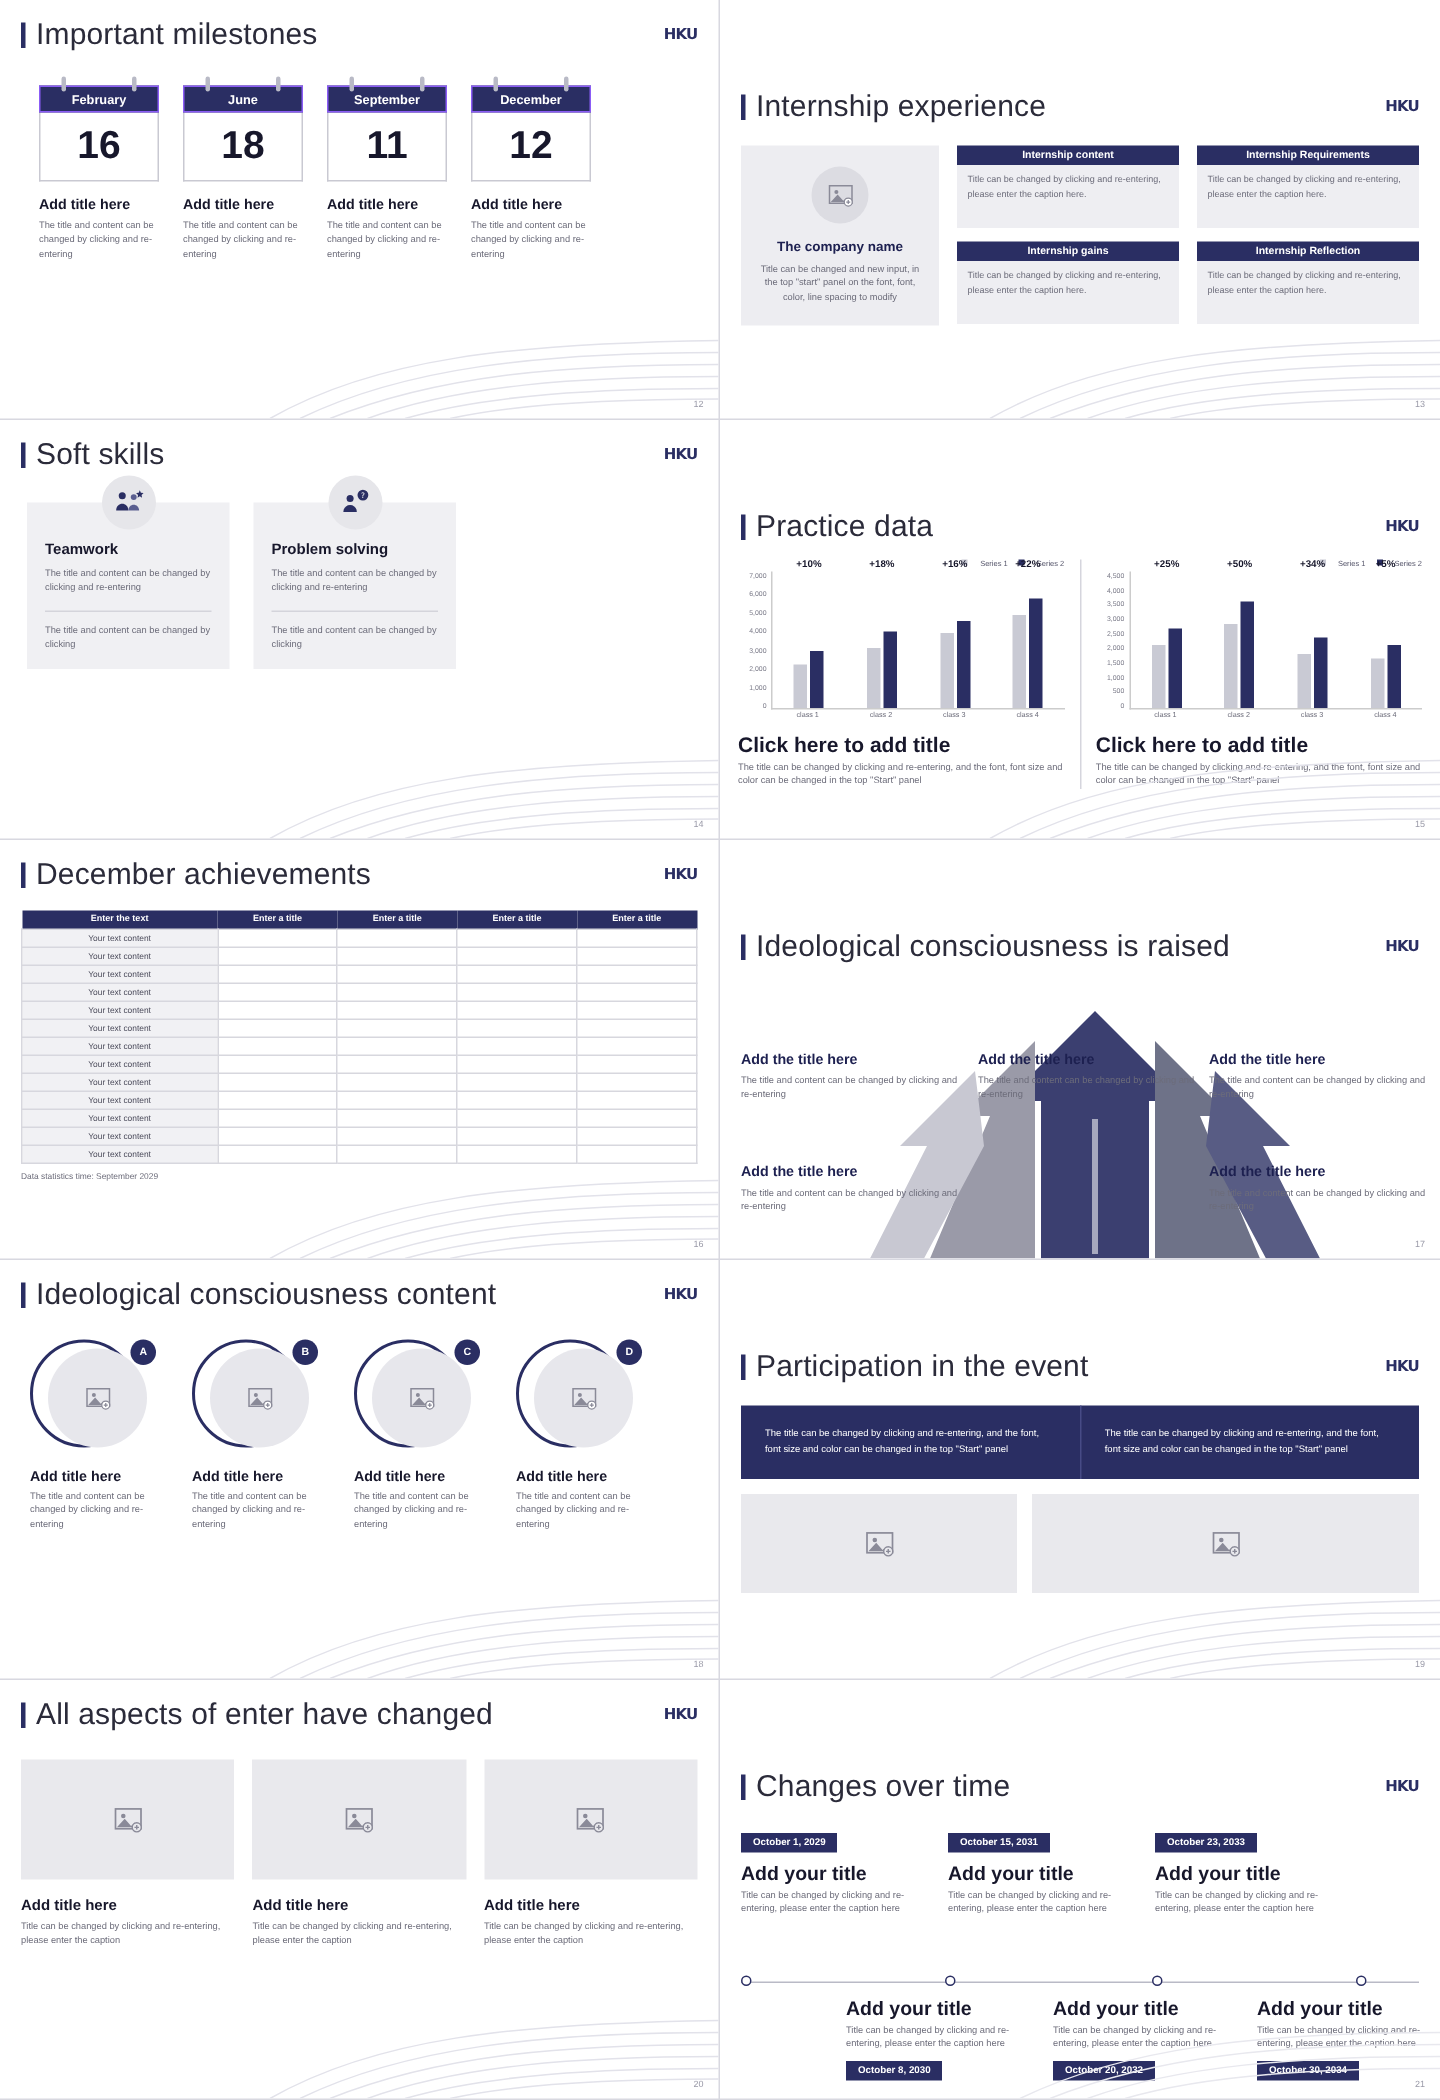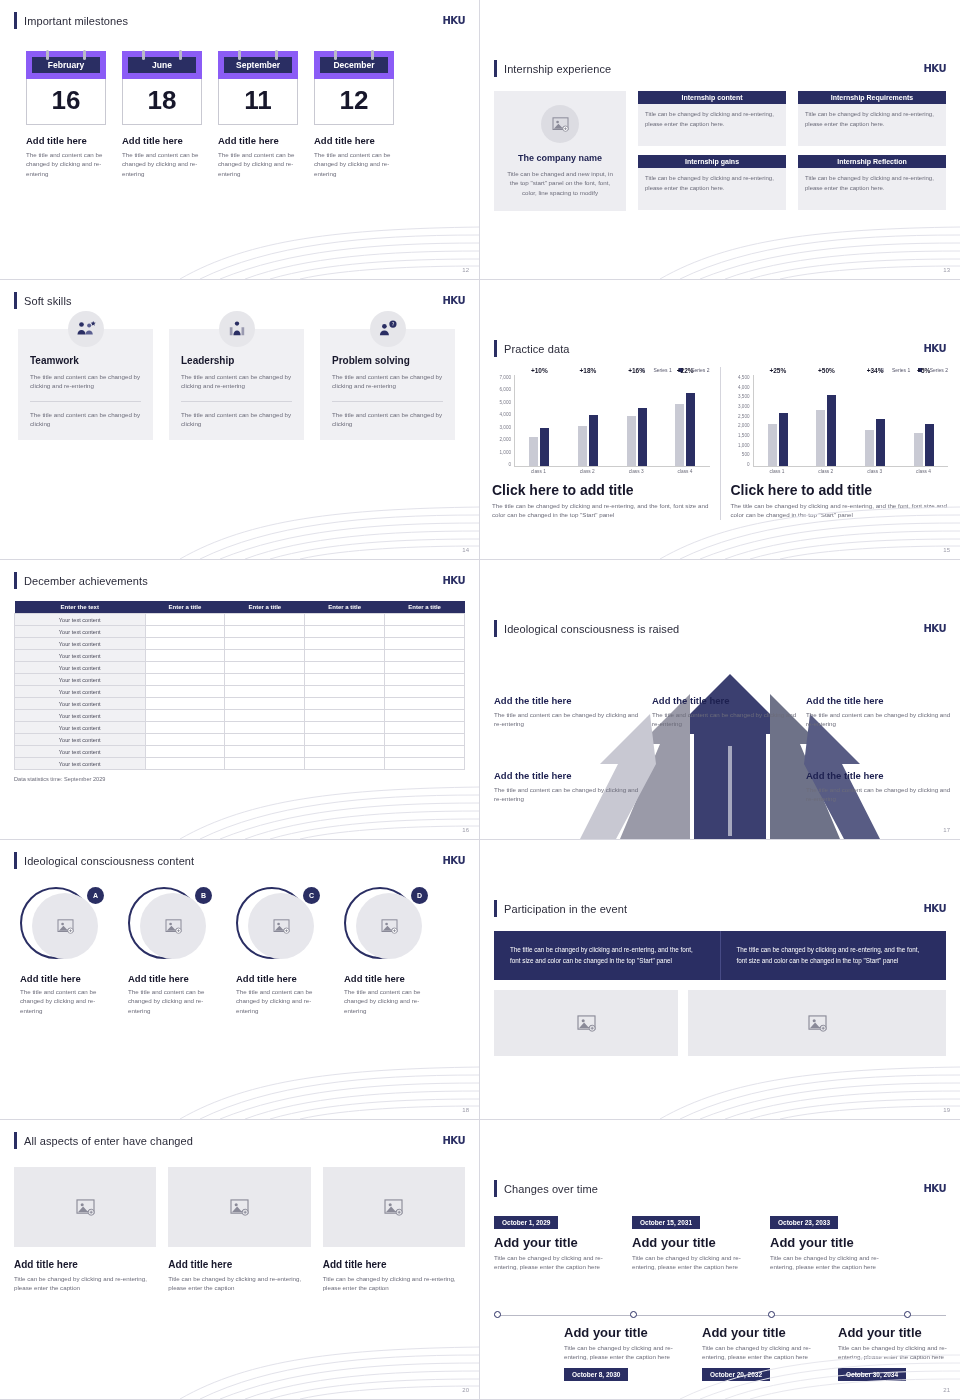--- a/index.html
+++ b/index.html
@@ -27,35 +27,35 @@
   .slide .wave {
     position:absolute; left:0; right:0; bottom:0; height:90px;
     pointer-events:none;
   }
   .hdr {
     display:flex; align-items:center; justify-content:space-between;
     padding:12px 14px 0 14px;
   }
   .title-wrap { display:flex; align-items:center; gap:7px; }
   .title-bar { width:3px; height:17px; background:#2a2e63; }
-  .stitle { font-size:11px; color:#2b2b3a; letter-spacing:.1px; }
+  .stitle { font-size:20px; color:#2b2b3a; letter-spacing:.1px; }
   .logo { font-size:10px; font-weight:bold; color:#2a2e63; letter-spacing:-.5px; font-family:"DejaVu Sans", sans-serif;}
   .pno { position:absolute; right:10px; bottom:6px; font-size:6px; color:#9a9aa8; }
 
   
   .body { padding:10px 14px; }
   .small { font-size:6.2px; line-height:1.5; color:#6c6c7a; }
   .h4 { font-size:9px; font-weight:bold; color:#1d2050; }
 
   
   .cals { display:flex; gap:16px; padding:22px 16px 0 26px; }
   .cal { width:80px; }
   .cal-top {
     position:relative; background:#2a2e63; color:#fff; font-size:8.5px; font-weight:bold;
-    text-align:center; padding:3px 0; border:6px solid #8b5cf6;
+    text-align:center; padding:3px 0; border:1px solid #8b5cf6;
   }
   .ring { position:absolute; top:-7px; width:3px; height:10px; background:#b9bac6; border-radius:2px;}
   .ring.l { left:14px; } .ring.r { right:14px; }
   .cal-num {
     border:1px solid #c9c9d2; border-top:none; text-align:center;
     font-size:26px; font-weight:bold; padding:6px 0 8px; color:#17172b;
   }
   .cal-h { font-size:9.5px; font-weight:bold; margin:10px 0 4px; color:#17172b;}
   
   .intern { display:flex; gap:12px; padding:14px 14px 0 14px; }
@@ -244,33 +244,20 @@
         <div class="sk-icon">
           <svg width="20" height="18" viewBox="0 0 22 20">
               <circle cx="6" cy="5" r="2.6" fill="#2a2e63"></circle>
               <path d="M1.5 16c0-3 2-5 4.5-5s4.5 2 4.5 5z" fill="#2a2e63"></path>
               <circle cx="14.5" cy="6" r="2.2" fill="#5a5e90"></circle>
               <path d="M10.5 16c0-2.6 1.8-4.4 4-4.4s4 1.8 4 4.4z" fill="#5a5e90"></path>
               <path d="M19 1l.8 1.8 2 .2-1.5 1.4.4 2-1.7-1-1.7 1 .4-2L16.2 3l2-.2z" fill="#2a2e63"></path>
             </svg>
         </div>
         <div class="sk-h">Teamwork</div>
-        <div class="small">The title and content can be changed by clicking and re-entering</div>
-        <div class="sk-div"></div>
-        <div class="small">The title and content can be changed by clicking</div>
-      </div>
-      <div class="skill">
-        <div class="sk-icon">
-          <svg width="20" height="18" viewBox="0 0 22 20">
-              <circle cx="11" cy="4" r="2.4" fill="#2a2e63"></circle>
-              <path d="M7 17c0-3 1.8-5.2 4-5.2s4 2.2 4 5.2z" fill="#2a2e63"></path>
-              <path d="M3 8h3v9H3zM16 8h3v9h-3z" fill="#9a9ab0"></path>
-            </svg>
-        </div>
-        <div class="sk-h">Leadership</div>
         <div class="small">The title and content can be changed by clicking and re-entering</div>
         <div class="sk-div"></div>
         <div class="small">The title and content can be changed by clicking</div>
       </div>
       <div class="skill">
         <div class="sk-icon">
           <svg width="20" height="18" viewBox="0 0 22 20">
               <circle cx="7" cy="7" r="2.6" fill="#2a2e63"></circle>
               <path d="M2 17c0-3 2.2-5.2 5-5.2s5 2.2 5 5.2z" fill="#2a2e63"></path>
               <circle cx="16.5" cy="4.5" r="4" fill="#2a2e63"></circle>

